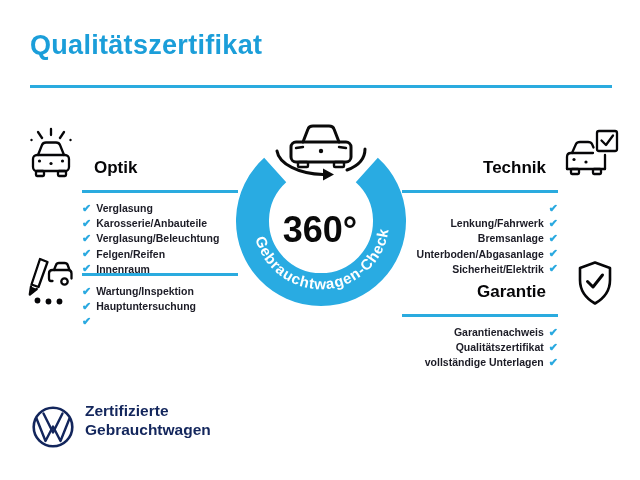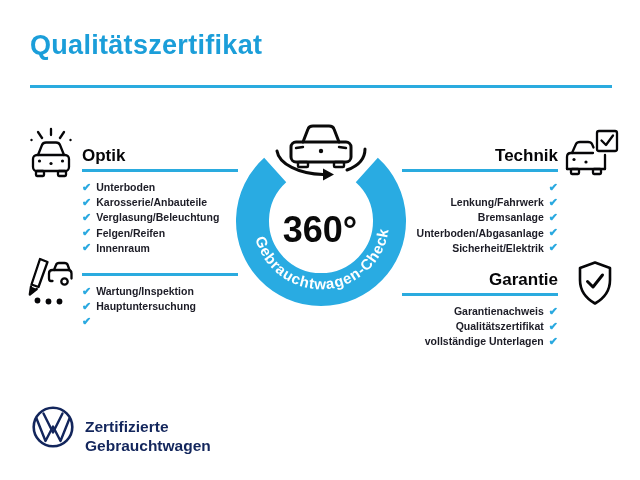--- a/index.html
+++ b/index.html
@@ -7,21 +7,21 @@
     position:relative;width:640px;height:480px;background:#ffffff;
     font-family:"Liberation Sans",sans-serif;overflow:hidden;border-radius:26px;
   }
   .title{
     position:absolute;left:30px;top:30px;margin:0;
     font-size:27px;font-weight:700;color:#1b9ed9;letter-spacing:.3px;
   }
   .title-rule{position:absolute;left:30px;top:85px;width:582px;height:3px;background:#2aabdf;}
 
   .section{position:absolute;width:156px;}
-  .sec-title{margin:0;font-size:17px;font-weight:700;color:#060608;line-height:20px;}
+  .sec-title{margin:12px;font-size:17px;font-weight:700;color:#060608;line-height:20px;}
   .sec-rule{height:2.5px;background:#2aabdf;margin-top:3px;}
   .sec-list{list-style:none;margin:8px 0 0;padding:0;}
   .sec-list li{
     display:flex;align-items:center;gap:5px;height:15.2px;
     font-size:10.5px;font-weight:700;color:#1c1c26;white-space:nowrap;
   }
   .right .sec-title{text-align:right;}
   .right .sec-list li{justify-content:flex-end;}
   .check{color:#2aa9e0;font-size:11px;line-height:1;}
 
@@ -33,21 +33,21 @@
   .icon{position:absolute;}
   #icon-optik{left:26px;top:127px;}
   #icon-wartung{left:28px;top:256px;}
   #icon-technik{left:563px;top:129px;}
   #icon-garantie{left:574px;top:260px;}
 
   .badge{position:absolute;left:0;top:0;}
 
   .footer-logo{position:absolute;left:31px;top:405px;}
   .footer-text{
-    position:absolute;left:85px;top:417px;
+    position:absolute;left:85px;top:401px;
     font-size:15.5px;font-weight:700;color:#13265c;line-height:19px;
   }
   svg{display:block;}
 </style>
 </head>
 <body>
 
 <div class="canvas">
 
   <h1 class="title">Qualitätszertifikat</h1>
@@ -104,21 +104,21 @@
       <path d="M13.5 21.5 L19 27 L28.5 15" stroke-width="3"></path>
     </svg>
   </div>
 
   <div class="section" id="sec-optik">
     <h3 class="sec-title">Optik</h3>
     <div class="sec-rule"></div>
     <ul class="sec-list">
       <li>
           <span class="check">✔</span>
-          <span>Unterboden</span>
+          <span>Verglasung</span>
         </li>
       <li>
           <span class="check">✔</span>
           <span>Karosserie/Anbauteile</span>
         </li>
       <li>
           <span class="check">✔</span>
           <span>Verglasung/Beleuchtung</span>
         </li>
       <li>

